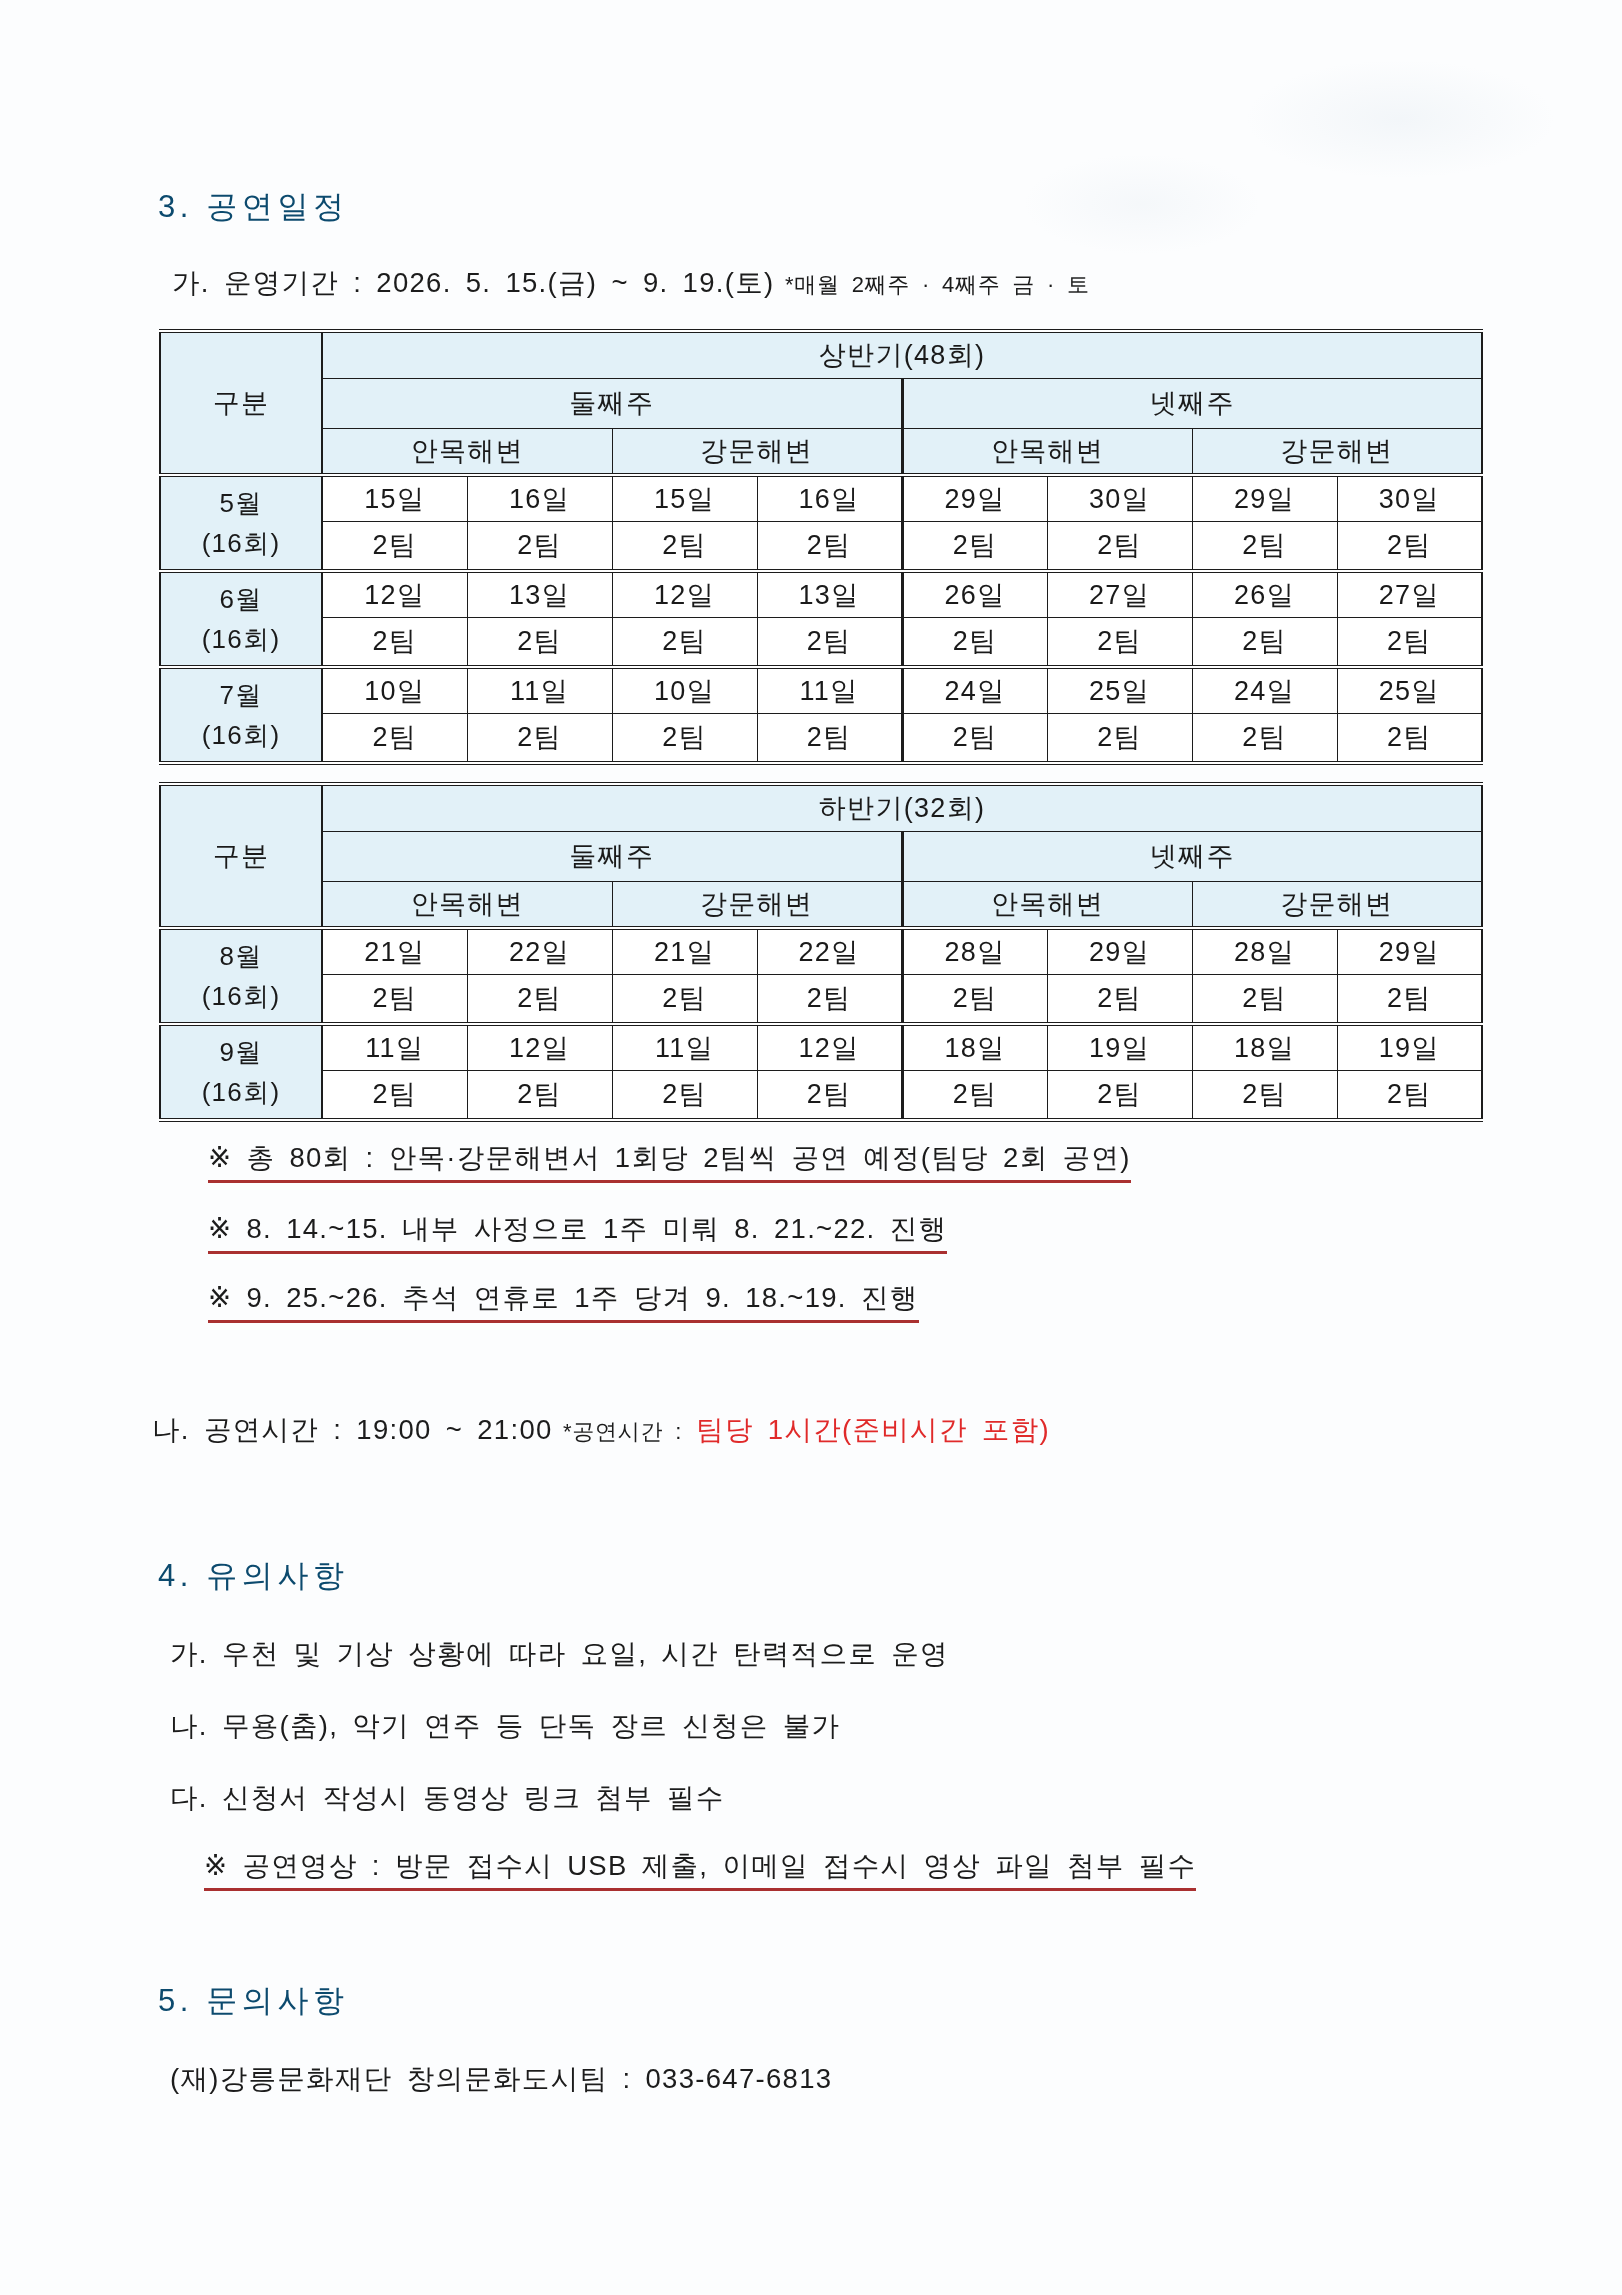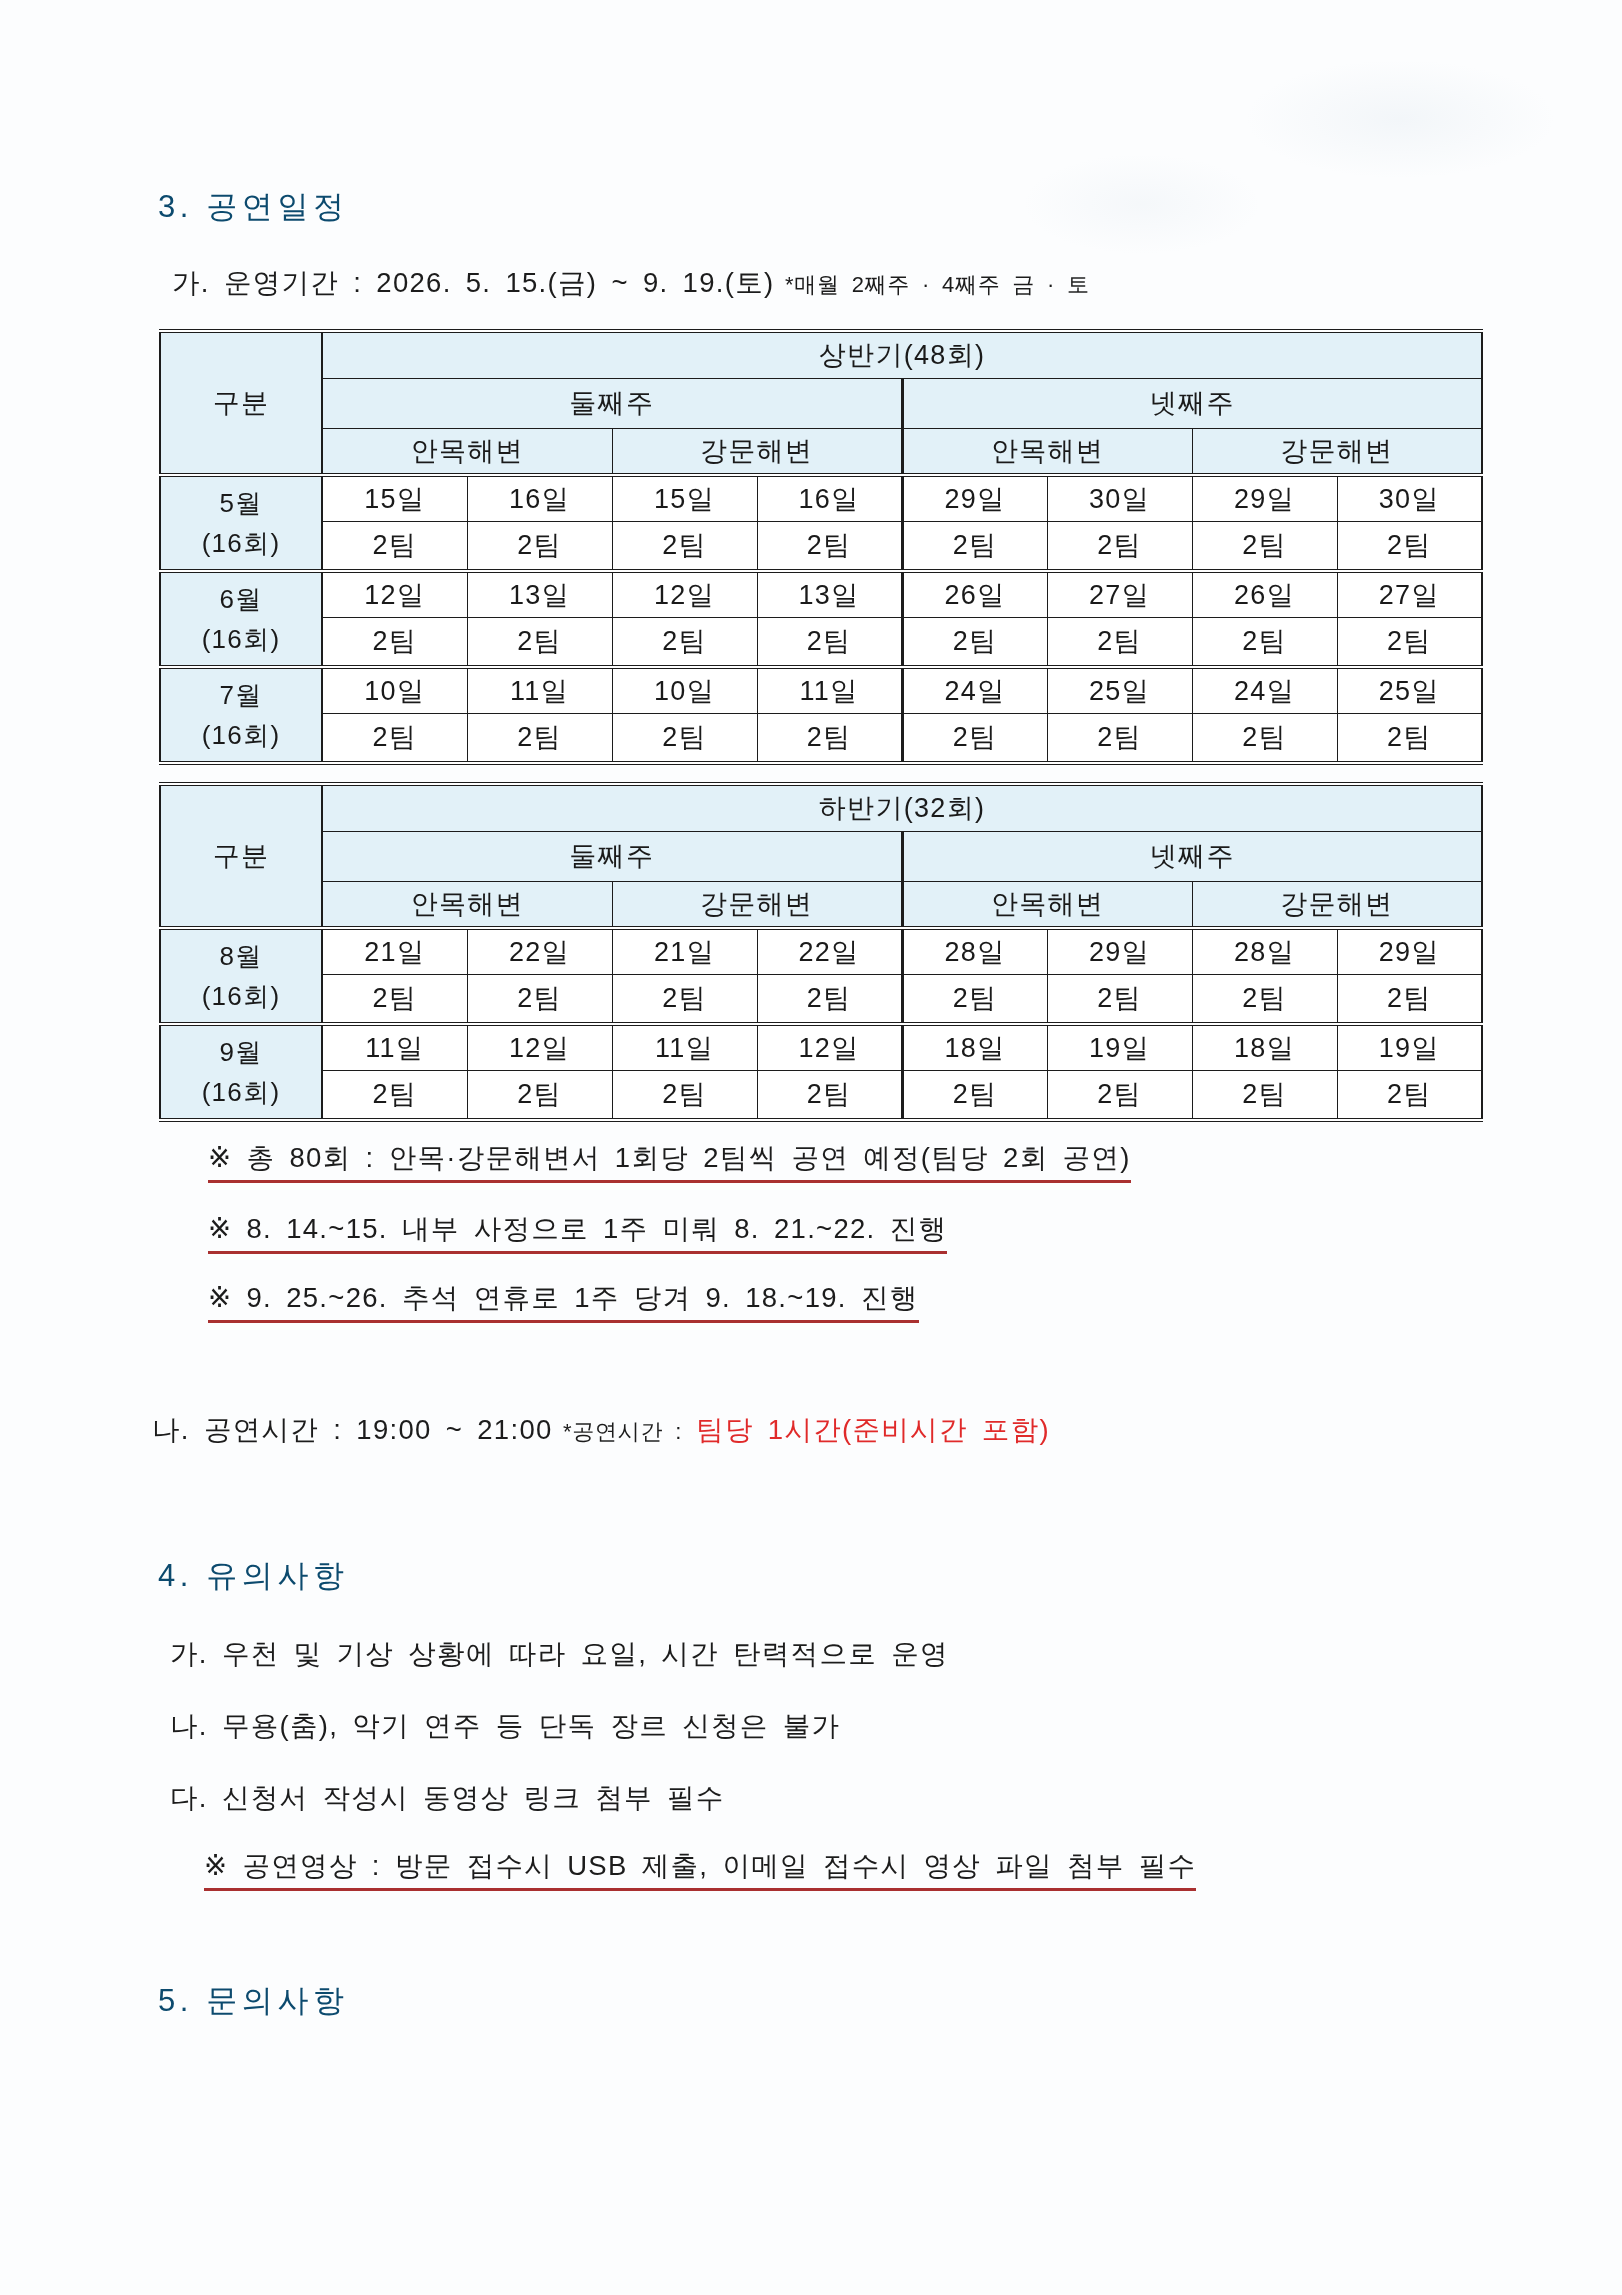--- a/index.html
+++ b/index.html
@@ -275,15 +275,16 @@
 
   <div class="abs sec-heading" style="left:158px;top:1555px;">4. 유의사항</div>
   <div class="abs body-line" style="left:170px;top:1708px;">나. 무용(춤), 악기 연주 등 단독 장르 신청은 불가</div>
   <div class="abs body-line" style="left:170px;top:1636px;">가. 우천 및 기상 상황에 따라 요일, 시간 탄력적으로 운영</div>
   <div class="abs body-line" style="left:170px;top:1780px;">다. 신청서 작성시 동영상 링크 첨부 필수</div>
   <div class="abs body-line" style="left:204px;top:1848px;">
     <span class="underline-red">※ 공연영상 : 방문 접수시 USB 제출, 이메일 접수시 영상 파일 첨부 필수</span>
   </div>
 
   <div class="abs sec-heading" style="left:158px;top:1980px;">5. 문의사항</div>
+  <div class="abs body-line" style="left:170px;top:2061px;">(재)강릉문화재단 창의문화도시팀 : 033-647-6813</div>
 
 </div>
 
 
 </body></html>

